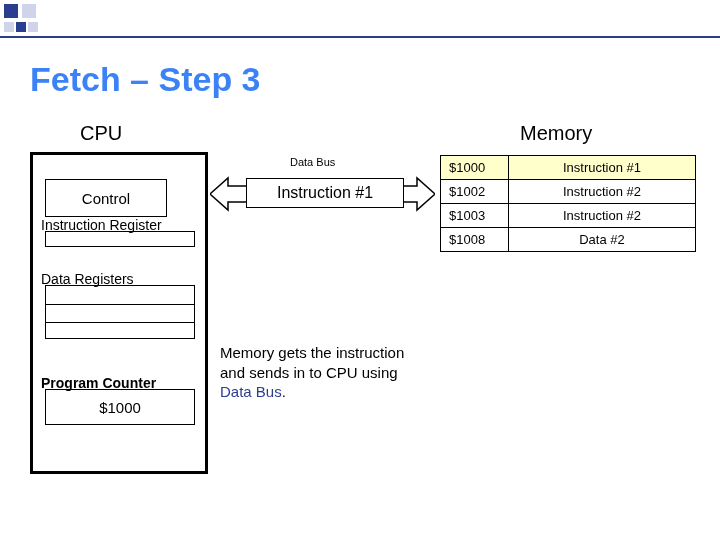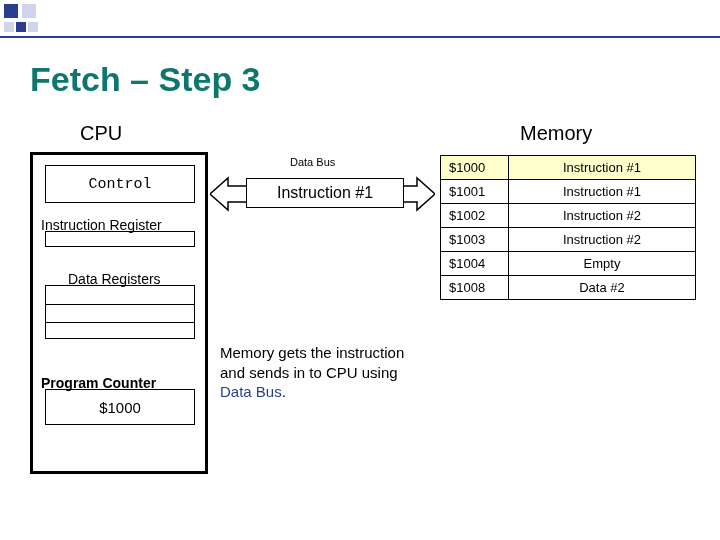--- a/index.html
+++ b/index.html
@@ -23,21 +23,21 @@
   .deco-corner .sq5 { position: absolute; top: 22px; left: 28px; width: 10px; height: 10px; background: #cfd4ea; }
   .deco-rule {
     position: absolute;
     top: 36px; left: 0; width: 720px; height: 2px; background: #2a3d8f;
   }
 
   .title {
     position: absolute;
     top: 60px; left: 30px;
     font-size: 34px;
-    color: #0f766e;
+    color: #3b82f6;
   }
 
   .cpu-label {
     position: absolute;
     top: 122px; left: 80px;
     font-size: 20px;
   }
   .memory-label {
     position: absolute;
     top: 122px; left: 520px;
@@ -47,39 +47,39 @@
   
   .cpu-box {
     position: absolute;
     top: 152px; left: 30px;
     width: 178px; height: 322px;
     border: 3px solid #000;
     background: #fff;
   }
   .control-box {
     position: absolute;
-    top: 10px; left: 12px;
-    width: 150px; height: 38px;
+    top: 24px; left: 12px;
+    width: 122px; height: 38px;
     border: 1px solid #000;
     font-size: 15px;
-    display: flex; align-items: center; justify-content: center; font-family: Liberation Mono, monospace;
+    display: flex; align-items: center; justify-content: center;
   }
   .section-label {
     position: absolute;
     left: 8px;
     font-size: 14px;
   }
   .ir-label { top: 62px; }
   .ir-box {
     position: absolute;
     top: 76px; left: 12px;
     width: 150px; height: 16px;
     border: 1px solid #000;
   }
-  .dr-label { top: 116px; margin-left: 27px; }
+  .dr-label { top: 116px; }
   .dr-box {
     position: absolute;
     top: 130px; left: 12px;
     width: 150px; height: 54px;
     border: 1px solid #000;
   }
   .dr-box .line1 { position:absolute; top:18px; left:0; width:100%; height:1px; background:#000;}
   .dr-box .line2 { position:absolute; top:36px; left:0; width:100%; height:1px; background:#000;}
   .pc-label { top: 220px; font-weight: bold; }
   .pc-box {
@@ -189,33 +189,25 @@
   <span>Memory gets the instruction and sends in to CPU using </span><span class="kw">Data Bus</span><span>.</span>
 </div>
 
 <table class="mem-table">
   <tbody id="mem-body">
       <tr class="highlight">
         <td class="addr">$1000</td>
         <td>Instruction #1</td>
       </tr>
       <tr>
-        <td class="addr">$1001</td>
-        <td>Instruction #1</td>
-      </tr>
-      <tr>
         <td class="addr">$1002</td>
         <td>Instruction #2</td>
       </tr>
       <tr>
         <td class="addr">$1003</td>
         <td>Instruction #2</td>
       </tr>
       <tr>
-        <td class="addr">$1004</td>
-        <td>Empty</td>
-      </tr>
-      <tr>
         <td class="addr">$1008</td>
         <td>Data #2</td>
       </tr>
     </tbody>
 </table>
 
 </body></html>

